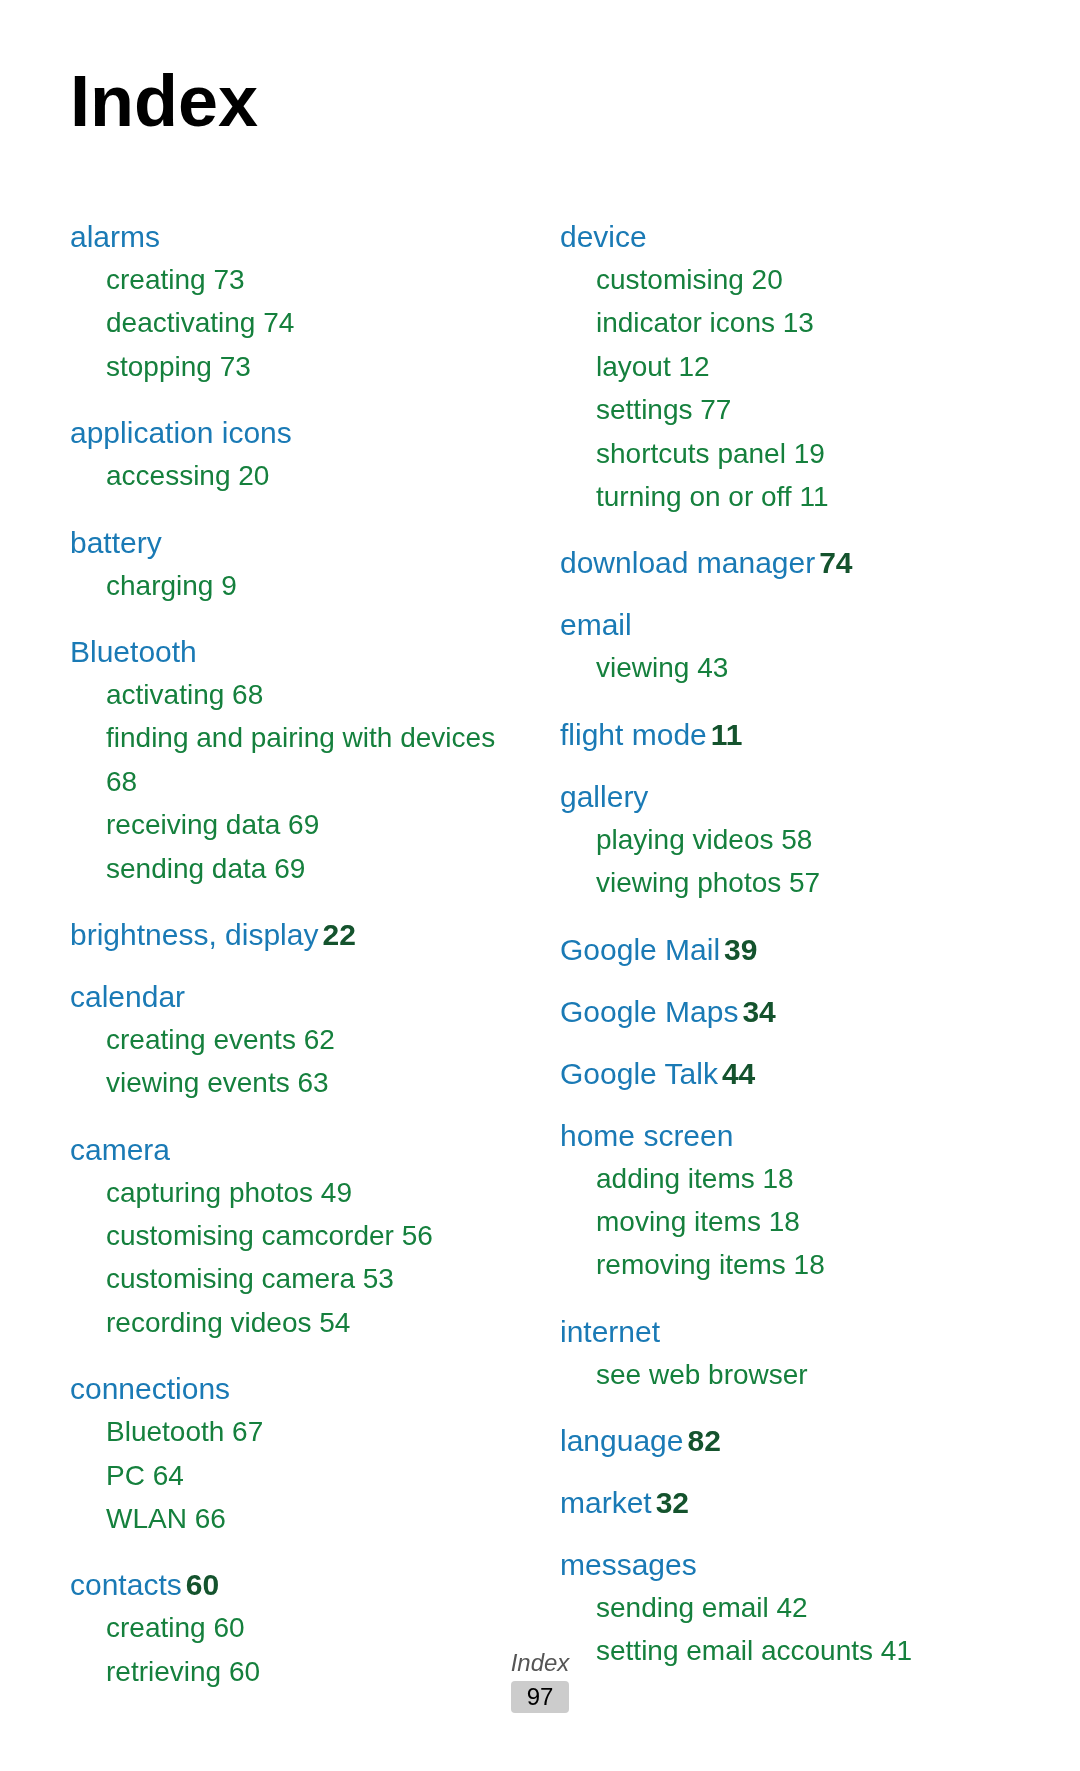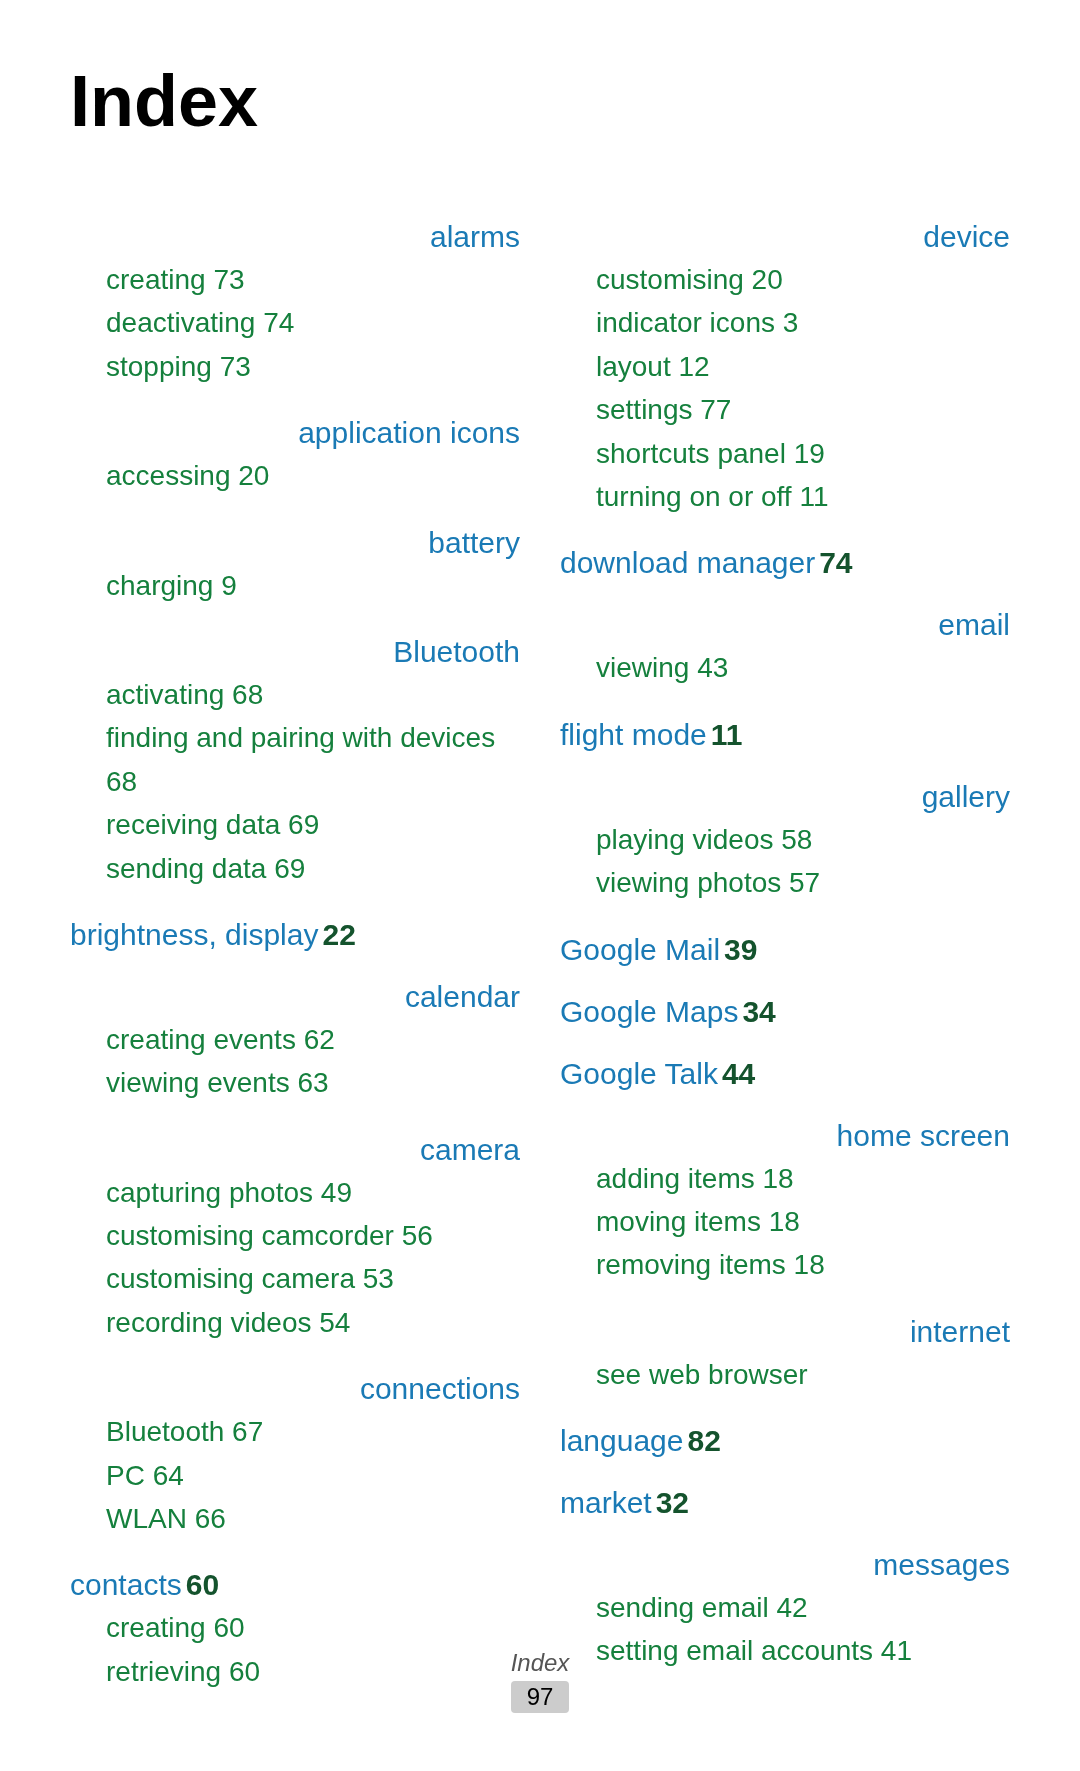--- a/index.html
+++ b/index.html
@@ -24,21 +24,20 @@
     .col {
       flex: 1;
     }
     .entry-heading {
       color: #1a7ab5;
       font-size: 30px;
       font-weight: 400;
       margin-top: 28px;
       margin-bottom: 4px;
       display: block;
-      text-align: right;
     }
     .entry-heading-with-num {
       color: #1a7ab5;
       font-size: 30px;
       font-weight: 400;
       margin-top: 28px;
       margin-bottom: 4px;
       display: flex;
       gap: 4px;
     }
@@ -114,21 +113,21 @@
       <span class="entry-heading-with-num">
         <span>contacts</span>
         <span class="num">60</span>
       </span>
       <span class="sub-item">creating   60</span>
       <span class="sub-item">retrieving   60</span>
     </div>
   <div class="col" id="right-col">
       <span class="entry-heading">device</span>
       <span class="sub-item">customising   20</span>
-      <span class="sub-item">indicator icons   3</span>
+      <span class="sub-item">indicator icons   13</span>
       <span class="sub-item">layout   12</span>
       <span class="sub-item">settings   77</span>
       <span class="sub-item">shortcuts panel   19</span>
       <span class="sub-item">turning on or off   11</span>
       <span class="entry-heading-with-num">
         <span>download manager</span>
         <span class="num">74</span>
       </span>
       <span class="entry-heading">email</span>
       <span class="sub-item">viewing   43</span>

